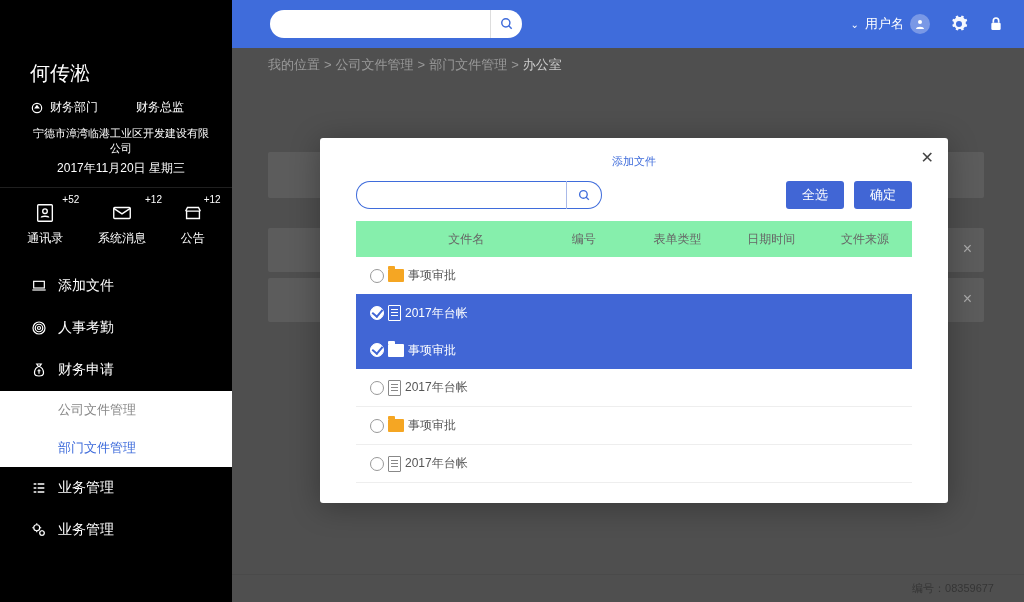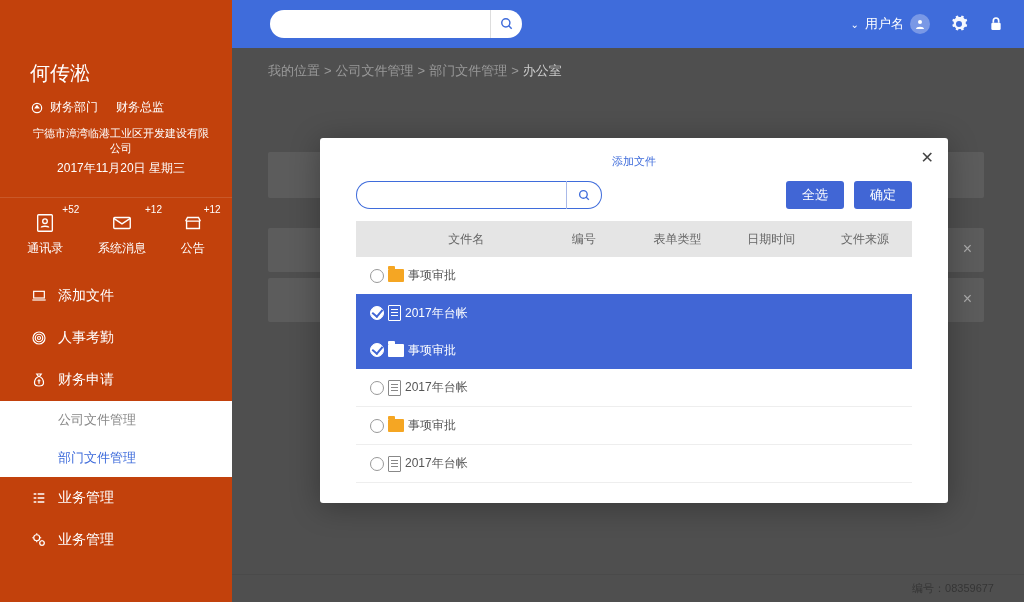--- a/index.html
+++ b/index.html
@@ -10,28 +10,28 @@
     .search-wrap { display: flex; margin-left: 250px; }
     .search-input { width: 220px; height: 28px; border: none; border-radius: 14px 0 0 14px; padding: 0 12px; outline: none; background: #fff; }
     .search-btn { width: 32px; height: 28px; background: #fff; border: none; border-left: 1px solid #ddd; border-radius: 0 14px 14px 0; cursor: pointer; display: flex; align-items: center; justify-content: center; color: #3f6cdb; }
     .header-right { margin-left: auto; display: flex; align-items: center; gap: 20px; color: #fff; font-size: 13px; }
     .user-area { display: flex; align-items: center; gap: 6px; }
     .dropdown-chev { font-size: 10px; }
     .avatar-circle { width: 20px; height: 20px; border-radius: 50%; background: rgba(255,255,255,0.3); display: flex; align-items: center; justify-content: center; }
     .header-icon { cursor: pointer; }
     
     
-    .sidebar { width: 232px; height: 602px; background: #c2410c; position: absolute; left: 0; top: 0; color: #fff; z-index: 20; }
+    .sidebar { width: 232px; height: 602px; background: #000000; position: absolute; left: 0; top: 0; color: #fff; z-index: 20; }
     .side-top { padding: 60px 20px 10px 30px; }
     .user-name { font-size: 20px; font-weight: 400; margin-bottom: 12px; }
-    .user-meta { display: flex; align-items: flex-end; gap: 18px; font-size: 12px; margin-bottom: 10px; }
+    .user-meta { display: flex; align-items: flex-end; gap: 38px; font-size: 12px; margin-bottom: 10px; }
     .dept-wrap { display: flex; align-items: center; gap: 6px; }
     .company-line { font-size: 11px; text-align: center; margin-bottom: 4px; }
     .date-line { font-size: 12px; text-align: center; }
-    .stat-row { display: flex; justify-content: space-around; padding: 14px 10px 10px; border-top: 1px solid rgba(255,255,255,0.12); margin-top: 10px; }
+    .stat-row { display: flex; justify-content: space-around; padding: 14px 10px 10px; border-top: 1px solid rgba(255,255,255,0.12); }
     .stat-item { display: flex; flex-direction: column; align-items: center; gap: 6px; position: relative; font-size: 12px; cursor: pointer; }
     .stat-badge { position: absolute; top: -8px; right: -16px; font-size: 10px; }
     .nav-list { margin-top: 8px; }
     .nav-item { height: 42px; display: flex; align-items: center; padding: 0 20px 0 58px; font-size: 14px; cursor: pointer; gap: 14px; position: relative; }
     .nav-icon { position: absolute; left: 30px; }
     .nav-item.expandable::after { content: ""; position: absolute; right: 20px; width: 0; height: 0; border-left: 5px solid transparent; border-right: 5px solid transparent; border-top: 5px solid #fff; }
     .sub-item { height: 38px; background: #fff; color: #888; display: flex; align-items: center; padding-left: 58px; font-size: 13px; cursor: pointer; }
     .sub-item.active { color: #3f6cdb; }
     
     
@@ -49,21 +49,21 @@
     .modal { position: absolute; z-index: 40; left: 320px; top: 138px; width: 628px; background: #fff; border-radius: 3px; box-shadow: 0 4px 30px rgba(0,0,0,0.3); padding-bottom: 20px; }
     .modal-close { position: absolute; top: 10px; right: 14px; cursor: pointer; font-size: 16px; color: #444; }
     .modal-title { text-align: center; font-size: 11px; color: #3f6cdb; padding: 16px 0 12px; }
     .modal-toolbar { display: flex; align-items: center; padding: 0 36px 12px; gap: 12px; }
     .m-search-wrap { display: flex; }
     .m-search { width: 210px; height: 28px; border: 1.5px solid #3f6cdb; border-right: none; border-radius: 14px 0 0 14px; padding: 0 10px; outline: none; }
     .m-search-btn { width: 36px; height: 28px; border: 1.5px solid #3f6cdb; border-left: 1px solid #a9b9e8; background: #fff; border-radius: 0 14px 14px 0; color: #3f6cdb; cursor: pointer; display:flex;align-items:center;justify-content:center; }
     .m-actions { margin-left: auto; display: flex; gap: 10px; }
     .m-btn { height: 28px; padding: 0 16px; background: #4166d5; color: #fff; border: none; border-radius: 3px; font-size: 13px; cursor: pointer; font-family: Liberation Mono, monospace; }
     
-    .m-table-head { display: flex; height: 36px; background: #e5e5e5; margin: 0 36px; align-items: center; font-size: 12px; color: #666; }
+    .m-table-head { display: flex; height: 36px; background: #86efac; margin: 0 36px; align-items: center; font-size: 12px; color: #666; }
     .mh-col { text-align: center; }
     .mh1 { flex: 0 0 40px; } .mh2 { flex: 1.5; } .mh3 { flex: 1; } .mh4 { flex: 1; } .mh5 { flex: 1; } .mh6 { flex: 1; }
     
     .m-row { display: flex; align-items: center; height: 38px; margin: 0 36px; border-bottom: 1px solid #eee; font-size: 12px; color: #555; padding-left: 14px; gap: 4px; cursor: pointer; }
     .m-row.selected { background: #4166d5; color: #fff; border-bottom: 1px solid #4166d5; margin-top:-1px; padding-top:1px; }
     .m-radio { width: 14px; height: 14px; border: 1.5px solid #999; border-radius: 50%; flex-shrink: 0; }
     .m-row.selected .m-radio { border-color: #fff; background: #fff; position: relative; }
     .m-row.selected .m-radio::after { content:""; position:absolute; left:3px; top:0px; width:5px; height:8px; border-right:2px solid #4166d5; border-bottom:2px solid #4166d5; transform: rotate(40deg); }
     .folder-icon { width: 16px; height: 13px; background: #f5a623; border-radius: 1px; position: relative; flex-shrink:0; }
     .folder-icon::before { content:""; position:absolute; top:-3px; left:0; width:7px; height:3px; background:#f5a623; border-radius:1px 1px 0 0; }
@@ -211,21 +211,21 @@
           </svg>
         </span>
       <span>业务管理</span>
     </div>
   </div>
 </div>
 
 <div class="main"></div>
 <div class="overlay" style="left:232px; top:48px;"></div>
 
-<div class="breadcrumb" style="left:268px; top:62px; position:absolute; z-index:31;">
+<div class="breadcrumb" style="left:268px; top:56px; position:absolute; z-index:31;">
   <span>我的位置</span><span class="bc-sep">&gt;</span><span>公司文件管理</span><span class="bc-sep">&gt;</span><span>部门文件管理</span><span class="bc-sep">&gt;</span><span class="crumb-current">办公室</span>
 </div>
 
 <div class="bg-row" style="left:268px; top:152px; height:46px;"></div>
 <div class="bg-row" style="left:268px; top:228px; height:44px;"></div>
 <span class="bg-close" style="top:240px;">×</span>
 <div class="bg-row" style="left:268px; top:278px; height:44px;"></div>
 <span class="bg-close" style="top:290px;">×</span>
 
 <div class="modal">

